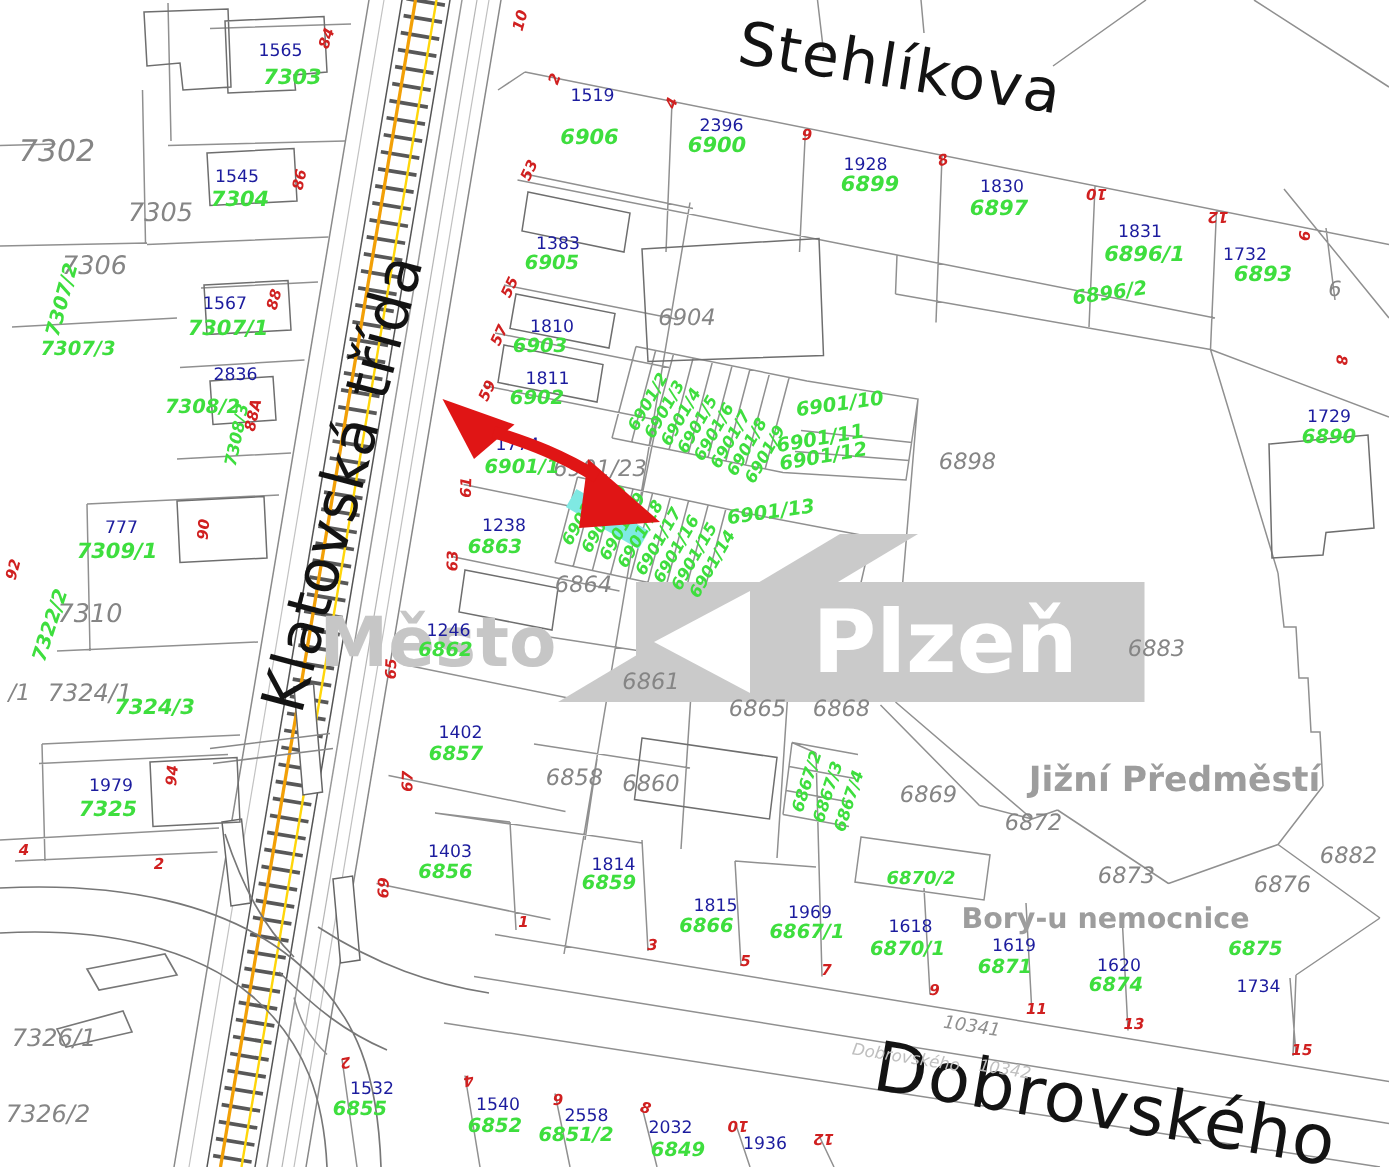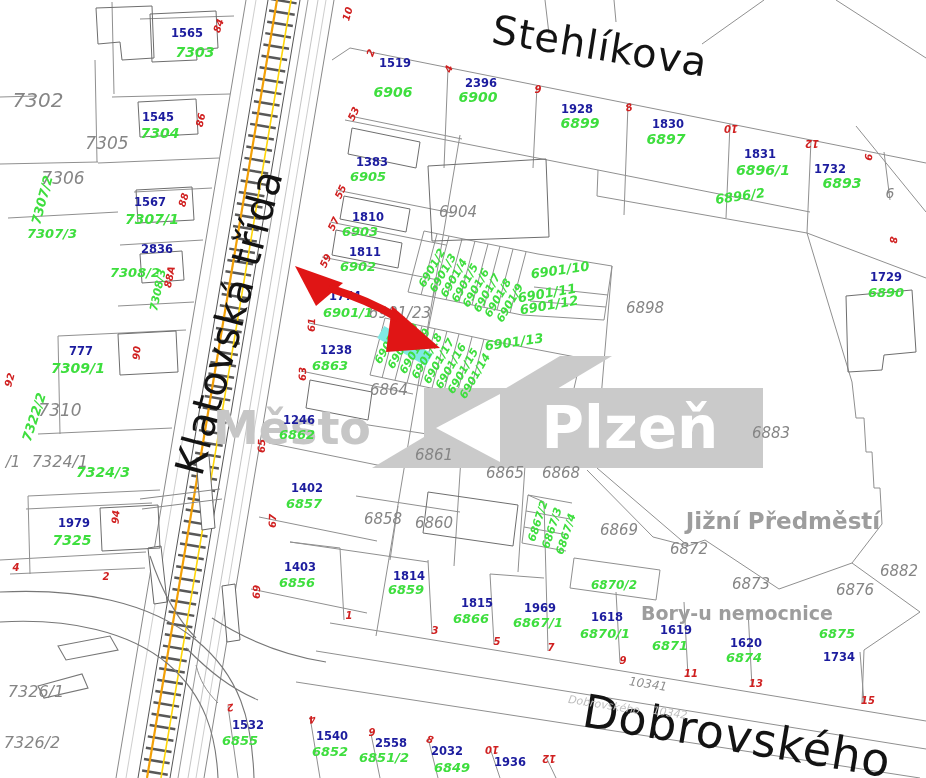--- a/index.html
+++ b/index.html
@@ -1,21 +1,21 @@
 <!DOCTYPE html>
 <html><head>
 <meta charset="utf-8">
 <style>
   html,body{margin:0;padding:0;background:#fff;}
   #map{position:relative;width:926px;height:778px;background:#ffffff;overflow:hidden;
        font-family:"DejaVu Sans",sans-serif;}
   #lines,#arrowsvg{position:absolute;left:0;top:0;}
   #labels{position:absolute;left:0;top:0;width:926px;height:778px;}
   .lbl{position:absolute;white-space:nowrap;line-height:1;transform-origin:center;}
-  .lb {color:#1c1c9e;font-weight:bold;font-size:11.5px;}
+  .lb {color:#1c1c9e;font-weight:normal;font-size:11.5px;}
   .lg {color:#3ede3e;font-weight:bold;font-style:italic;font-size:13px;}
   .lr2{color:#858585;font-style:italic;font-size:15px;}
   .lr {color:#d02020;font-weight:bold;font-style:italic;font-size:10px;}
   .ls {color:#131313;font-size:40px;letter-spacing:1px;}
   .la {color:#9d9d9d;font-weight:bold;font-size:22px;}
   .lrd{color:#8f8f8f;font-style:italic;font-size:12px;}
   .lf {color:#bfbfbf;font-style:italic;font-size:11px;}
   .lw1{color:#c6c6c6;font-weight:bold;font-size:46px;}
   .lw2{color:#ffffff;font-weight:bold;font-size:58px;}
   #hl{position:absolute;left:398px;top:318px;width:14px;height:56px;background:#7fe9e3;

